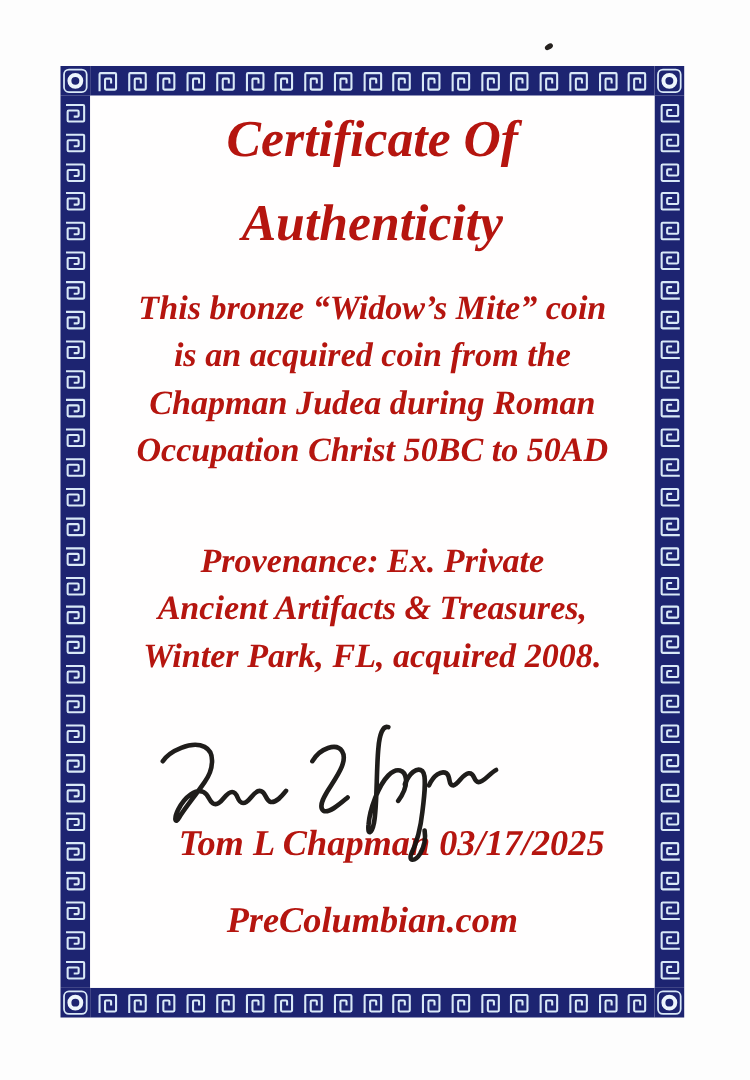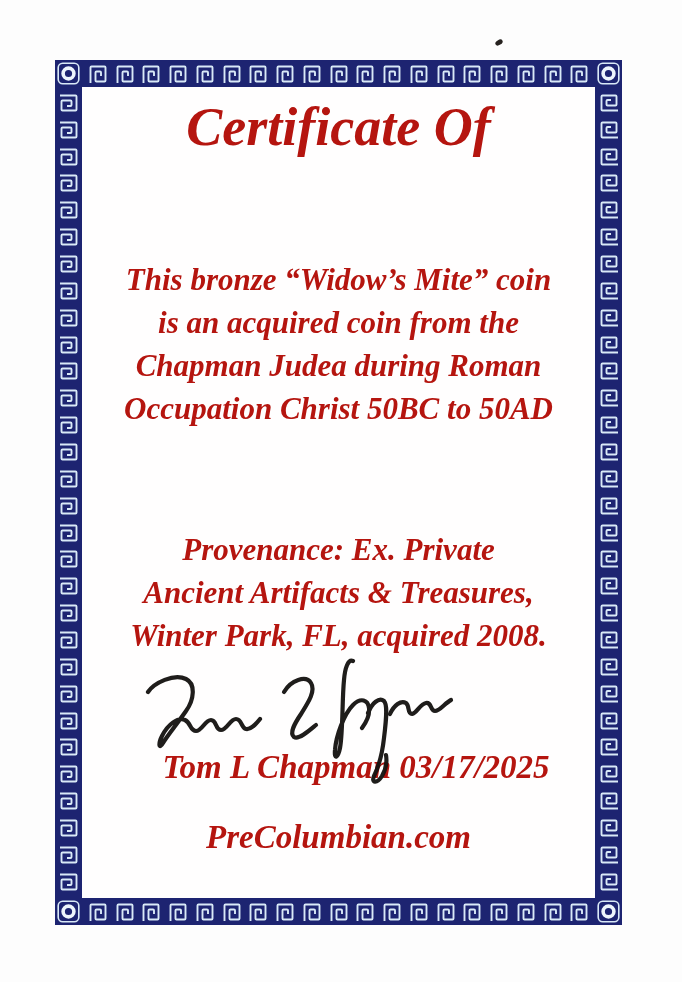--- a/index.html
+++ b/index.html
@@ -38,24 +38,24 @@
   .band.right{right:0}
   .unit{width:22px;height:22px;flex:0 0 auto;}
   .band.left .unit{transform:rotate(90deg)}
   .band.right .unit{transform:rotate(-90deg)}
   
   .content{
     position:absolute;left:82px;top:87px;width:513px;height:811px;
     background:#fffefe;text-align:center;color:var(--text-red);
     font-style:italic;font-weight:700;
   }
-  .title{position:absolute;top:2px;left:0;right:0;font-size:54px;line-height:76px;}
+  .title{position:absolute;top:2px;left:0;right:0;font-size:47px;line-height:76px;}
   .para{position:absolute;left:0;right:0;font-size:31px;line-height:43px;}
   .para.description{top:171px;}
-  .para.provenance{top:401px;margin-top:40px;}
+  .para.provenance{top:401px;}
   .footer-line{position:absolute;left:0;right:0;font-size:33px;line-height:35px;}
   .footer-line.signer{top:663px;margin-left:35px;}
   .footer-line.website{top:697px;margin-top:36px;}
   
   .sig-overlay{position:absolute;left:0;top:0;width:682px;height:982px;pointer-events:none;}
   .speck{
     position:absolute;left:495px;top:40px;width:8px;height:5px;
     background:#26221f;border-radius:50%;transform:rotate(-32deg);
   }
 </style>
@@ -679,20 +679,21 @@
     <path d="M3.5 20 L3.5 4.5 Q3.5 3.5 4.5 3.5 L17.5 3.5 Q18.5 3.5 18.5 4.5
              L18.5 17.5 Q18.5 18.5 17.5 18.5 L9.5 18.5 Q8.5 18.5 8.5 17.5
              L8.5 9.5 Q8.5 8.5 9.5 8.5 L13 8.5 Q14 8.5 14 9.5 L14 13" fill="none" stroke="var(--border-light)" stroke-width="1.9"></path>
   </svg>
 </div>
 </div>
 
 <div class="content">
   <div class="title">
     <div>Certificate Of</div>
+    <div>Authenticity</div>
   </div>
 
   <div class="para description">
     <div>This bronze “Widow’s Mite” coin</div>
     <div>is an acquired coin from the</div>
     <div>Chapman Judea during Roman</div>
     <div>Occupation Christ 50BC to 50AD</div>
   </div>
 
   <div class="para provenance">

